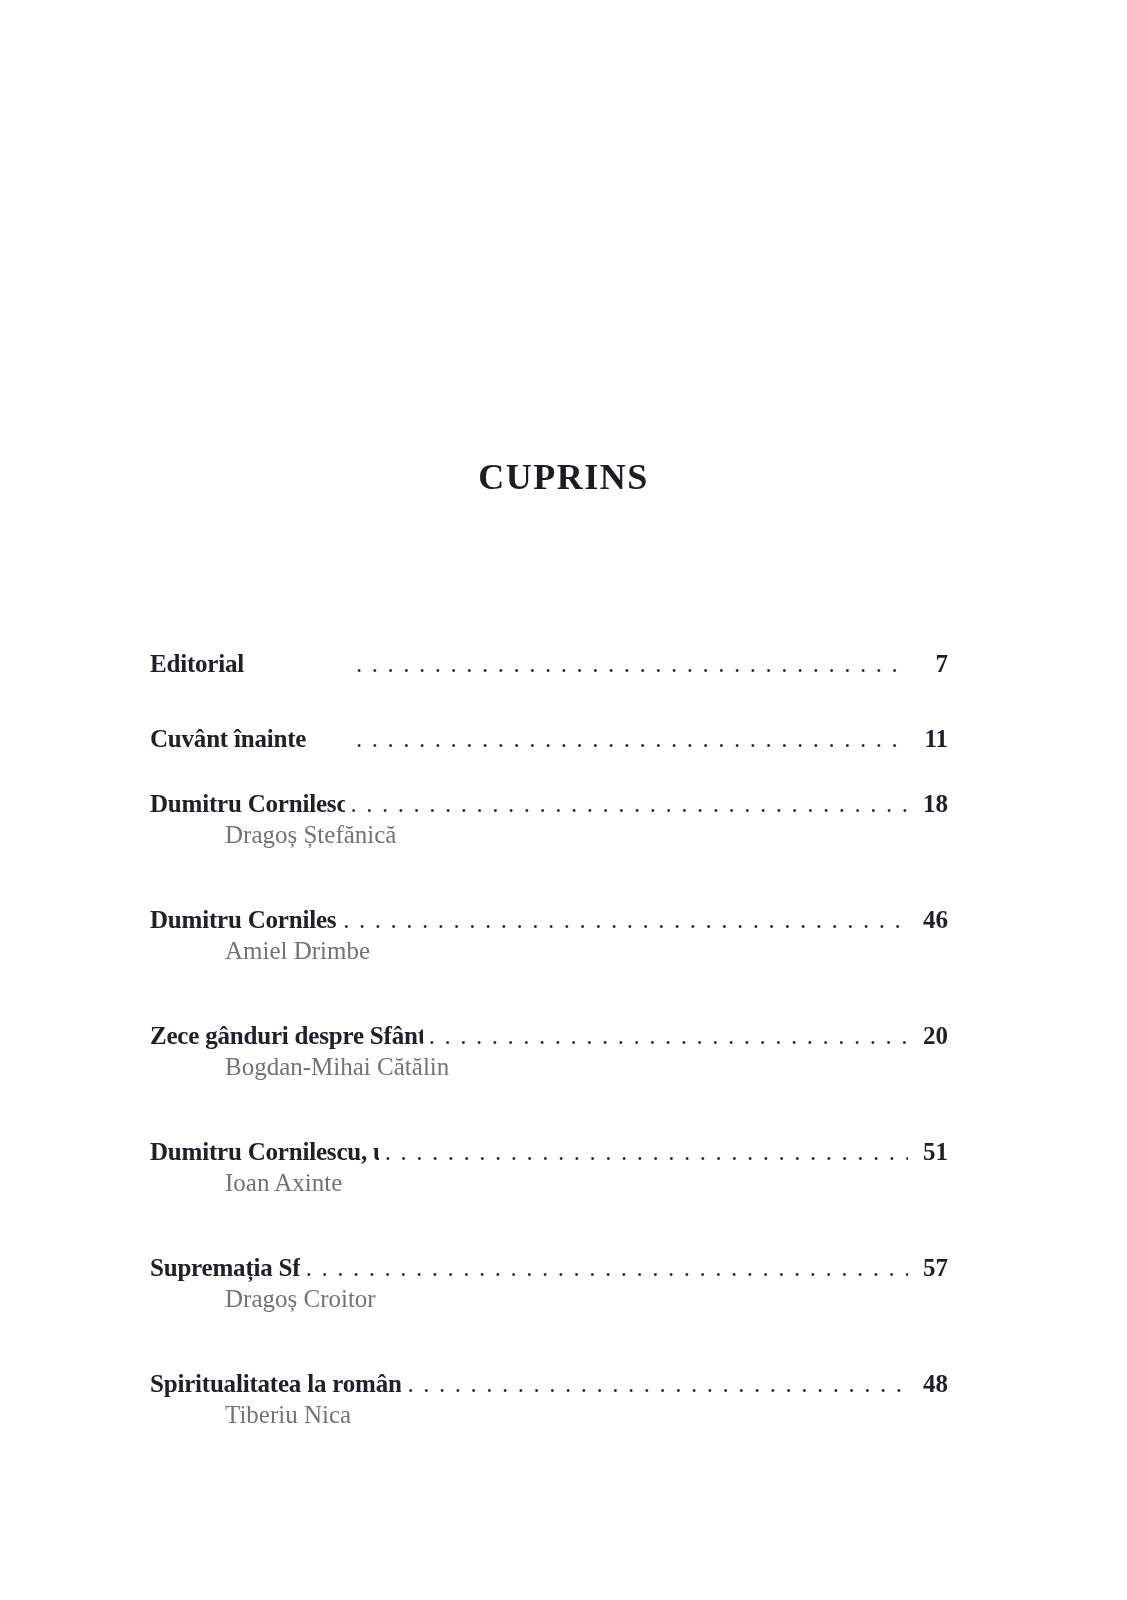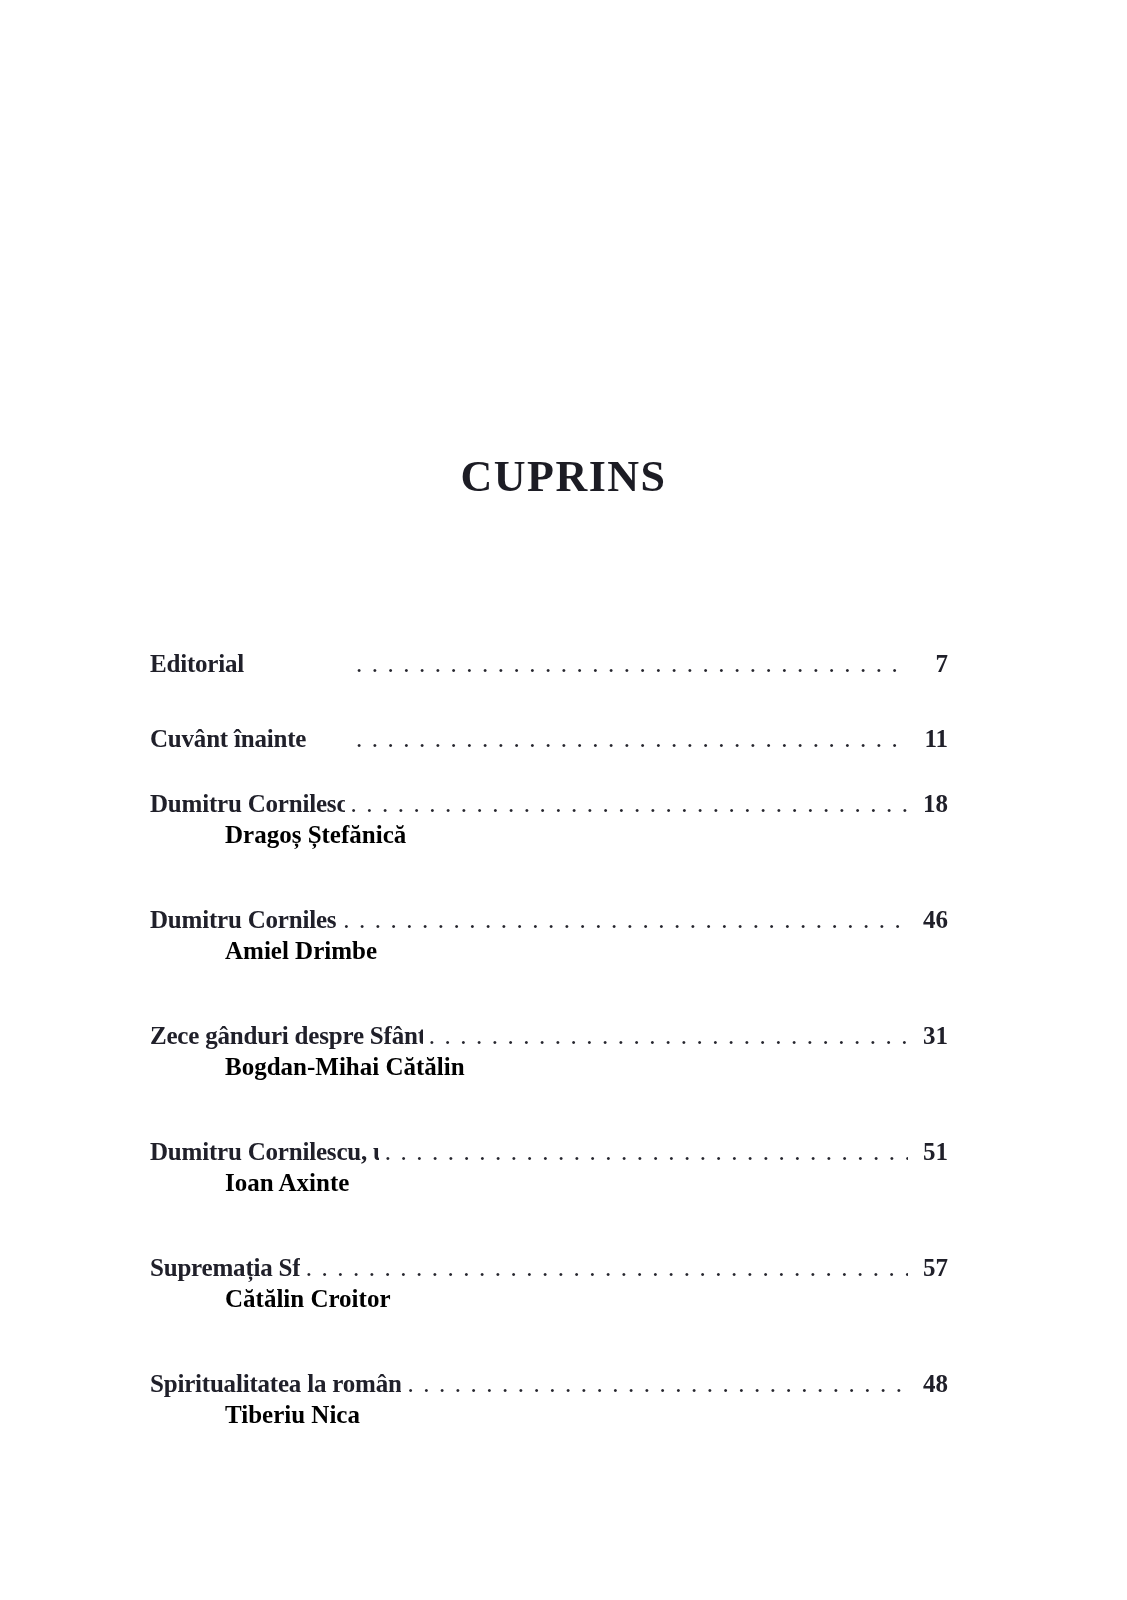--- a/index.html
+++ b/index.html
@@ -13,21 +13,21 @@
     height: 1600px;
     background: #ffffff;
     overflow: hidden;
     font-family: "Liberation Serif", "DejaVu Serif", serif;
     color: #1f1f1f;
   }
   .doc-title {
     margin: 455px 0 0 0;
     width: 100%;
     text-align: center;
-    font-size: 44px;
+    font-size: 36px;
     line-height: 44px;
     font-weight: 700;
     letter-spacing: 1.5px;
     color: #1c1c24;
   }
   .toc {
     margin: 149px 179px 16px 150px; 
     font-size: 25px;
     line-height: 31px;
   }
@@ -64,22 +64,22 @@
   }
   .page-num {
     flex: 0 0 auto;
     min-width: 32px;
     text-align: right;
     font-weight: 600;
     color: #20202a;
   }
   .toc-author {
     padding-left: 75px;
-    font-weight: 700;
-    color: #000000;
+    font-weight: 400;
+    color: #737373;
   }
   .simple-1 { margin-bottom: 44px; }
   .simple-2 { margin-bottom: 34px; justify-content: flex-end; }
   .toc-entry { margin-bottom: 54px; }
   .toc-entry:last-child { margin-bottom: 0; }
 </style>
 </head>
 <body>
 
 <div class="page">
@@ -115,41 +115,41 @@
         <span class="dots"></span>
         <span class="page-num">46</span>
       </div>
       <div class="toc-author">Amiel Drimbe</div>
     </div>
 
     <div class="toc-entry">
       <div class="toc-row">
         <span class="toc-title">Zece gânduri despre Sfânta Scriptură, din opera Sf. Ioan Gură de Aur</span>
         <span class="dots"></span>
-        <span class="page-num">31</span>
+        <span class="page-num">20</span>
       </div>
       <div class="toc-author">Bogdan-Mihai Cătălin</div>
     </div>
 
     <div class="toc-entry">
       <div class="toc-row">
         <span class="toc-title">Dumitru Cornilescu, un erou recunoscut după moarte</span>
         <span class="dots"></span>
         <span class="page-num">51</span>
       </div>
       <div class="toc-author">Ioan Axinte</div>
     </div>
 
     <div class="toc-entry">
       <div class="toc-row">
         <span class="toc-title">Supremația Sfintelor Scripturi</span>
         <span class="dots"></span>
         <span class="page-num">57</span>
       </div>
-      <div class="toc-author">Cătălin Croitor</div>
+      <div class="toc-author">Dragoș Croitor</div>
     </div>
 
     <div class="toc-entry">
       <div class="toc-row">
         <span class="toc-title">Spiritualitatea la români. Studiu de caz – Relevanța Scripturii</span>
         <span class="dots"></span>
         <span class="page-num">48</span>
       </div>
       <div class="toc-author">Tiberiu Nica</div>
     </div>

